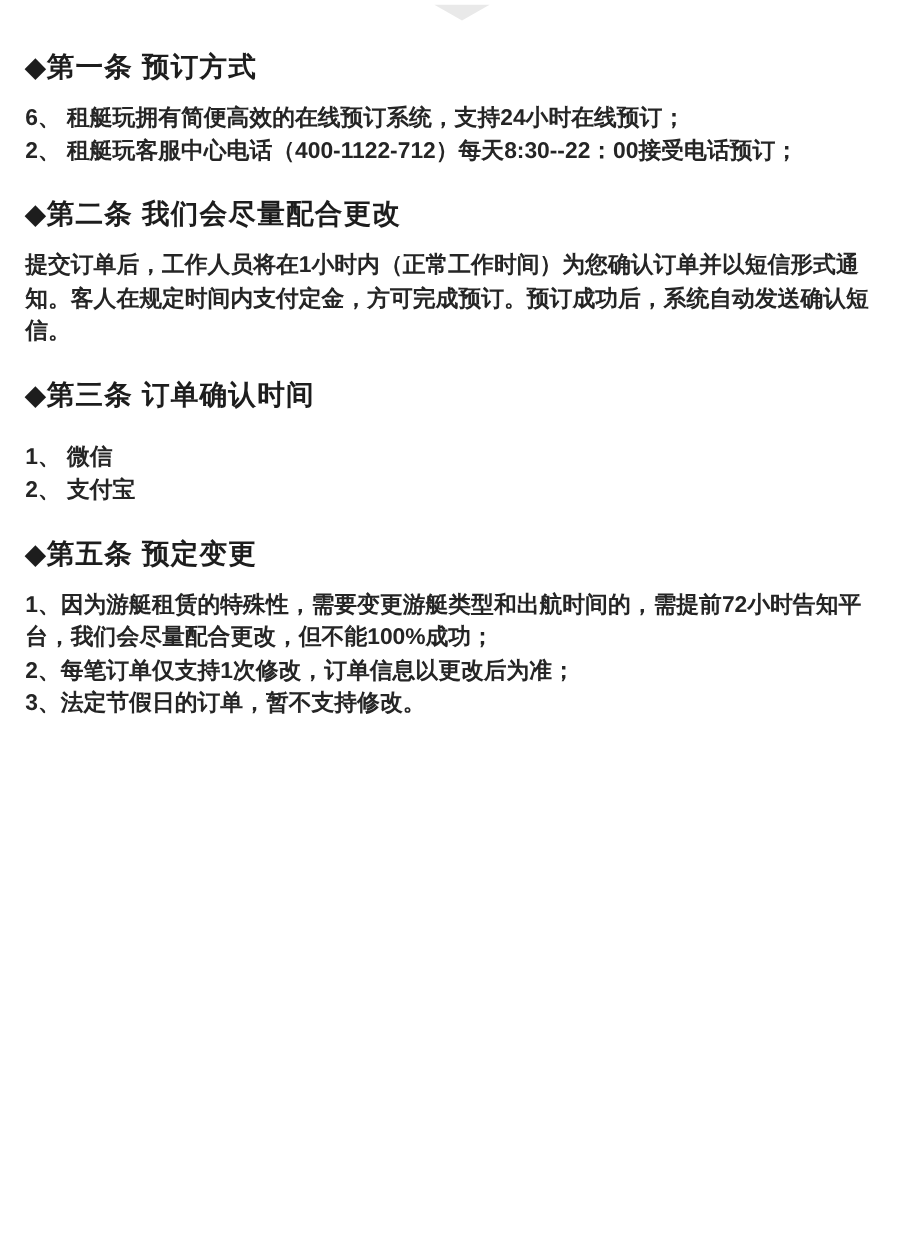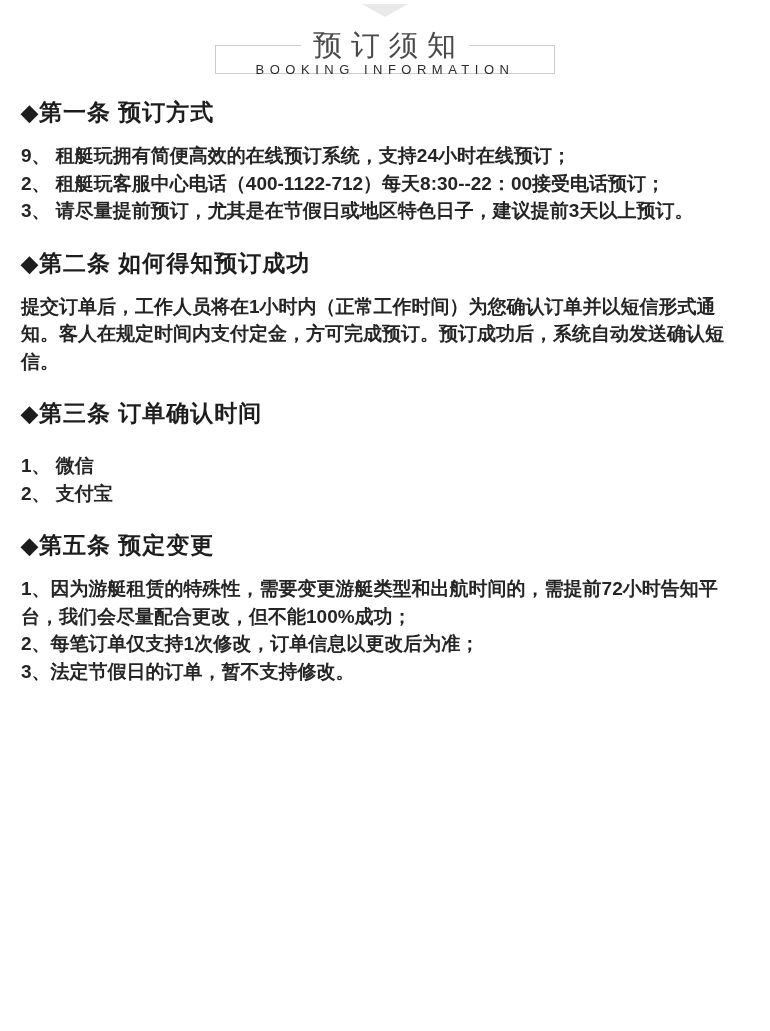--- a/index.html
+++ b/index.html
@@ -21,38 +21,33 @@
   .sec-body { margin: 15px 0 0; }
   .line { margin: 0; font-size: 19px; line-height: 27.5px; font-weight: 700; color: #252525; word-break: normal; }
 </style>
 </head>
 <body>
 
 <div class="page">
 
   <div class="triangle"></div>
 
-  <div class="header-frame">
-    <div class="header-title">预订须知</div>
-    <div class="header-subtitle">BOOKING INFORMATION</div>
-  </div>
 
   <div class="content">
 
     <div class="section">
       <h2 class="sec-heading"><span class="diamond">◆</span><span>第一条 预订方式</span></h2>
       <div class="sec-body">
-        <p class="line">9、 租艇玩拥有简便高效的在线预订系统，支持24小时在线预订；</p>
+        <p class="line">6、 租艇玩拥有简便高效的在线预订系统，支持24小时在线预订；</p>
         <p class="line">2、 租艇玩客服中心电话（400-1122-712）每天8:30--22：00接受电话预订；</p>
-        <p class="line">3、 请尽量提前预订，尤其是在节假日或地区特色日子，建议提前3天以上预订。</p>
       </div>
     </div>
 
     <div class="section">
-      <h2 class="sec-heading"><span class="diamond">◆</span><span>第二条 如何得知预订成功</span></h2>
+      <h2 class="sec-heading"><span class="diamond">◆</span><span>第二条 我们会尽量配合更改</span></h2>
       <div class="sec-body">
         <p class="line">提交订单后，工作人员将在1小时内（正常工作时间）为您确认订单并以短信形式通知。客人在规定时间内支付定金，方可完成预订。预订成功后，系统自动发送确认短信。</p>
       </div>
     </div>
 
     <div class="section">
       <h2 class="sec-heading"><span class="diamond">◆</span><span>第三条 订单确认时间</span></h2>
     </div>
 
     <div class="section">

